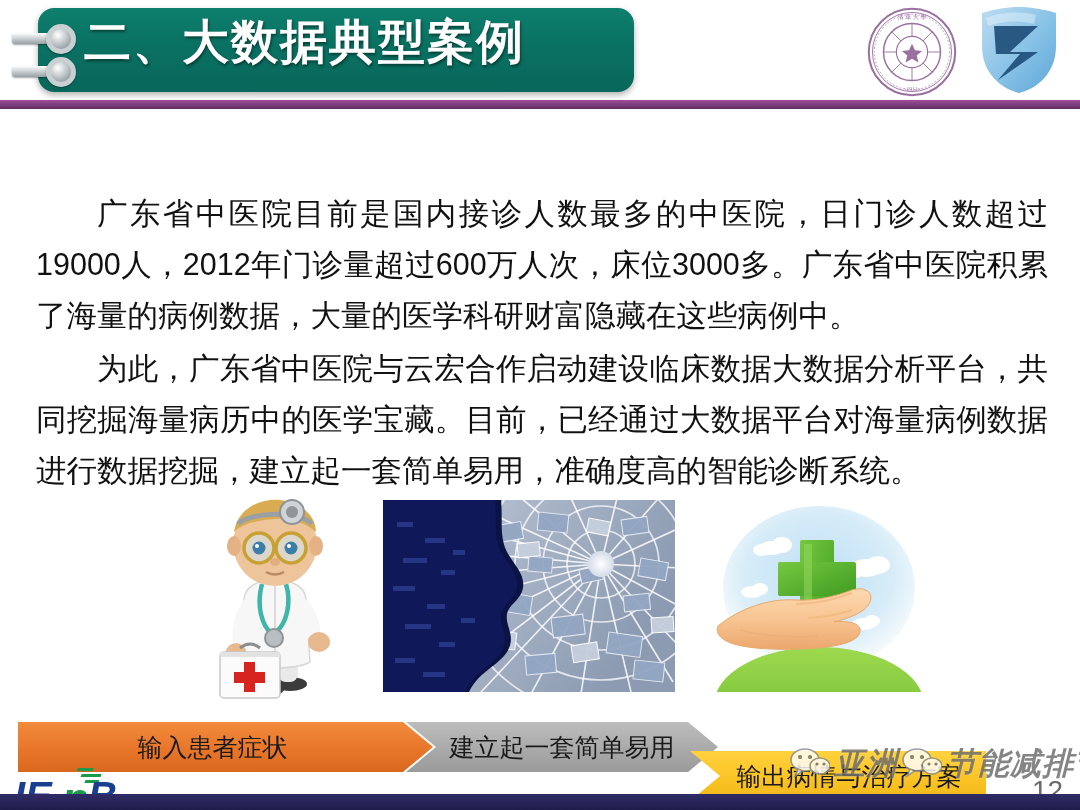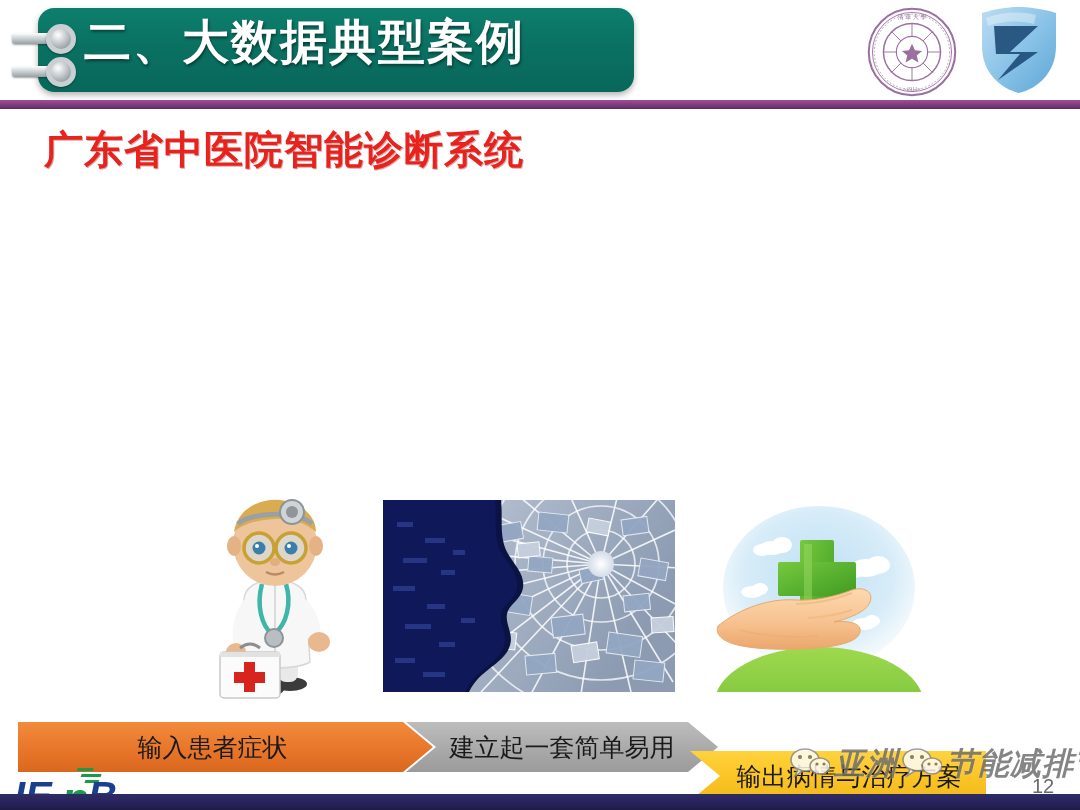--- a/index.html
+++ b/index.html
@@ -148,21 +148,21 @@
   }
   .wm-text {
     font-size: 31px; font-weight: bold; color: #6b6b6b;
     letter-spacing: 1px; white-space: nowrap;
     text-shadow: 0 0 1px rgba(255,255,255,0.8);
   }
   .wm-icon { flex: 0 0 auto; }
 
   .page-num {
     position: absolute; left: 1032px; top: 775px;
-    font-size: 20px; color: #6a6a6a;
+    font-size: 28px; color: #6a6a6a;
   }
 
   .bottom-bar {
     position: absolute; left: 0; top: 794px; width: 1080px; height: 16px;
     background: linear-gradient(180deg,#2f2b66 0%, #272358 60%, #1f1c49 100%);
   }
 </style>
 </head>
 <body>
 
@@ -213,22 +213,25 @@
         </defs>
         <path d="M43 3 C62 3 80 9 80 9 L80 42 C80 70 60 85 43 89 C26 85 6 70 6 42 L6 9 C6 9 24 3 43 3 Z" fill="url(#shg)"></path>
         <path d="M18 22 L62 22 L34 48 L62 48 L22 76 L44 50 L20 50 Z" fill="#1f4e79" opacity="0.92"></path>
         <path d="M10 14 C26 8 44 7 60 11 L58 20 C42 16 26 17 12 22 Z" fill="#ffffff" opacity="0.35"></path>
       </svg>
     </div>
 
     <div class="divider-purple"></div>
   </div>
 
-  <div class="subtitle">广东省中医院智能诊断系统</div>
-
+
+  <div class="body-text">
+    <p>广东省中医院目前是国内接诊人数最多的中医院，日门诊人数超过19000人，2012年门诊量超过600万人次，床位3000多。广东省中医院积累了海量的病例数据，大量的医学科研财富隐藏在这些病例中。</p>
+    <p>为此，广东省中医院与云宏合作启动建设临床数据大数据分析平台，共同挖掘海量病历中的医学宝藏。目前，已经通过大数据平台对海量病例数据进行数据挖掘，建立起一套简单易用，准确度高的智能诊断系统。</p>
+  </div>
 
   <div class="pic" id="pic-doctor">
     <svg viewBox="0 0 178 212" width="178" height="212">
 
       <ellipse cx="78" cy="197" rx="20" ry="8" fill="#3b3b3b"></ellipse>
       <ellipse cx="104" cy="192" rx="17" ry="7" fill="#3b3b3b"></ellipse>
       <rect x="66" y="158" width="20" height="36" rx="8" fill="#e9e9e9"></rect>
       <rect x="92" y="156" width="20" height="34" rx="8" fill="#e9e9e9"></rect>
 
       <path d="M58 108 C58 96 70 88 89 88 C108 88 120 96 120 108 L124 170 C110 178 68 178 54 170 Z" fill="#f7f7f7" stroke="#d8d8d8" stroke-width="1.5"></path>

